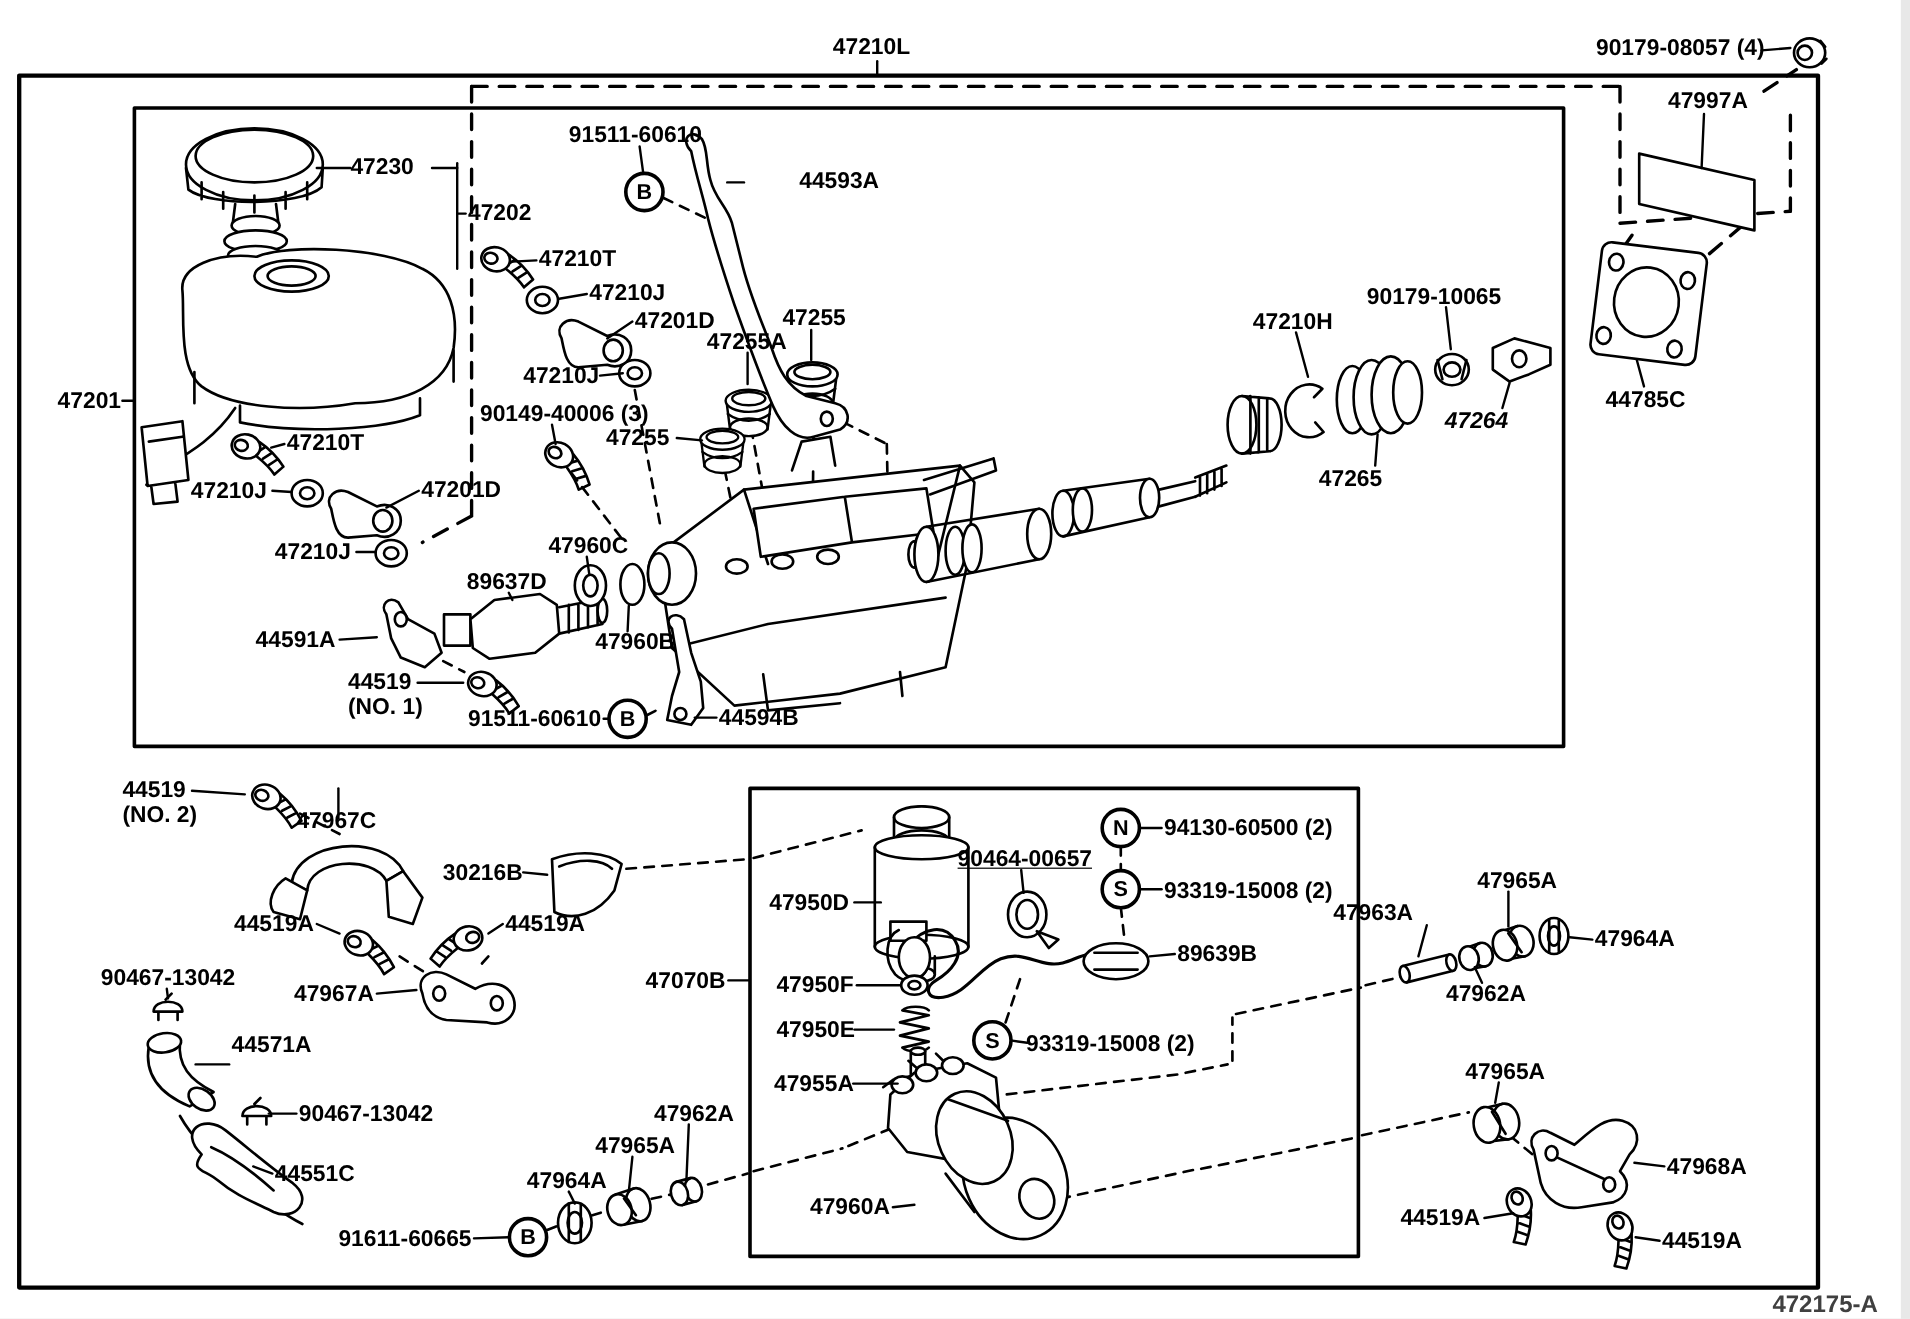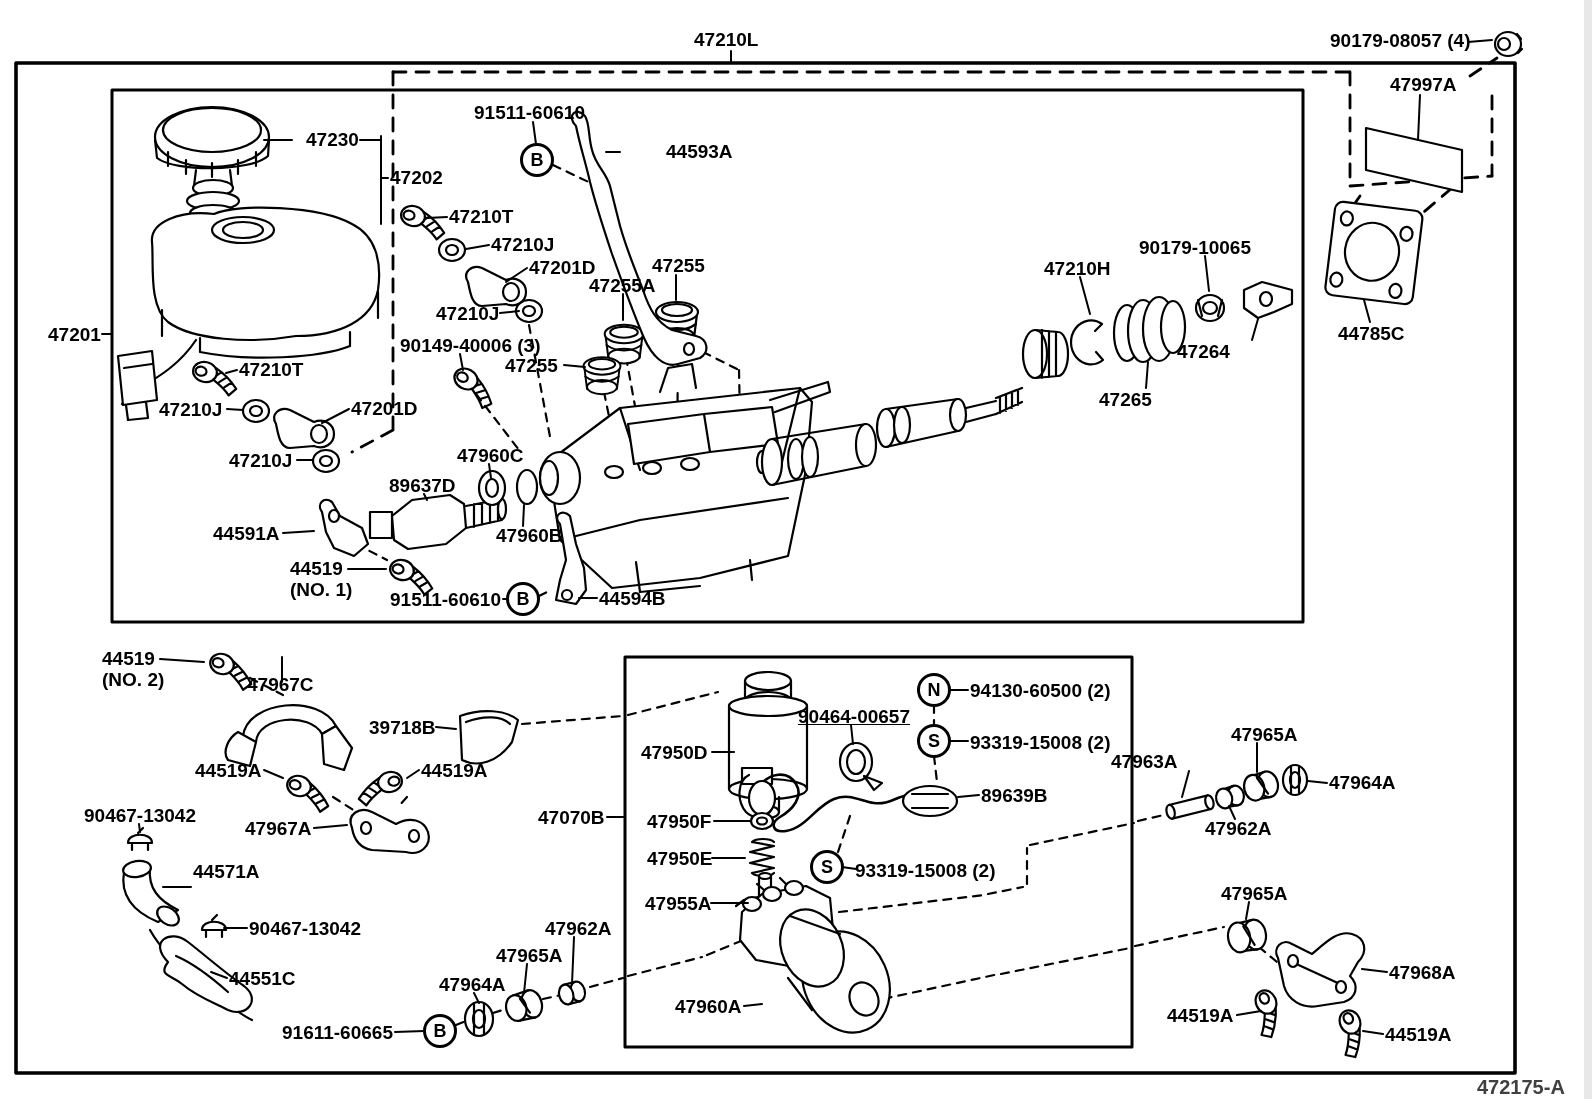--- a/index.html
+++ b/index.html
@@ -392,21 +392,21 @@
         <line x1="1383" y1="1034" x2="1363" y2="1031"></line>
       </g>
 </svg>
 
 <div id="callouts">
       <div class="callout" style="left: 694px; top: 30px;">47210L</div>
       <div class="callout" style="left: 1330px; top: 31px;">90179-08057 (4)</div>
       <div class="callout" style="left: 1390px; top: 75px;">47997A</div>
       <div class="callout" style="left: 1338px; top: 324px;">44785C</div>
       <div class="callout" style="left: 48px; top: 325px;">47201</div>
-      <div class="callout" style="left: 306px; top: 130px; text-align: center;">47230</div>
+      <div class="callout" style="left: 292px; top: 130px; text-align: center;">47230</div>
       <div class="callout" style="left: 390px; top: 168px;">47202</div>
       <div class="callout" style="left: 474px; top: 103px;">91511-60610</div>
       <div class="callout" style="left: 622px; top: 142px; margin-left: 44px;">44593A</div>
       <div class="callout" style="left: 449px; top: 207px;">47210T</div>
       <div class="callout" style="left: 491px; top: 235px;">47210J</div>
       <div class="callout" style="left: 529px; top: 258px;">47201D</div>
       <div class="callout" style="left: 652px; top: 256px;">47255</div>
       <div class="callout" style="left: 589px; top: 276px;">47255A</div>
       <div class="callout" style="left: 436px; top: 304px;">47210J</div>
       <div class="callout" style="left: 400px; top: 336px;">90149-40006 (3)</div>
@@ -418,26 +418,26 @@
       <div class="callout" style="left: 389px; top: 476px;">89637D</div>
       <div class="callout" style="left: 457px; top: 446px;">47960C</div>
       <div class="callout" style="left: 496px; top: 526px;">47960B</div>
       <div class="callout" style="left: 213px; top: 524px;">44591A</div>
       <div class="callout" style="left: 290px; top: 559px;">44519
 (NO. 1)</div>
       <div class="callout" style="left: 390px; top: 590px;">91511-60610</div>
       <div class="callout" style="left: 599px; top: 589px;">44594B</div>
       <div class="callout" style="left: 1044px; top: 259px;">47210H</div>
       <div class="callout" style="left: 1139px; top: 238px;">90179-10065</div>
-      <div class="callout" style="left: 1177px; top: 342px;">47264</div>
+      <div class="callout" style="left: 1204px; top: 342px; font-style: italic;">47264</div>
       <div class="callout" style="left: 1099px; top: 390px;">47265</div>
       <div class="callout" style="left: 102px; top: 649px;">44519
 (NO. 2)</div>
       <div class="callout" style="left: 247px; top: 639px; margin-top: 36px;">47967C</div>
-      <div class="callout" style="left: 369px; top: 718px;">39718B</div>
+      <div class="callout" style="left: 369px; top: 718px;">30216B</div>
       <div class="callout" style="left: 195px; top: 761px;">44519A</div>
       <div class="callout" style="left: 421px; top: 761px;">44519A</div>
       <div class="callout" style="left: 84px; top: 806px;">90467-13042</div>
       <div class="callout" style="left: 245px; top: 819px;">47967A</div>
       <div class="callout" style="left: 193px; top: 862px;">44571A</div>
       <div class="callout" style="left: 249px; top: 919px;">90467-13042</div>
       <div class="callout" style="left: 229px; top: 969px;">44551C</div>
       <div class="callout" style="left: 282px; top: 1023px;">91611-60665</div>
       <div class="callout" style="left: 439px; top: 975px;">47964A</div>
       <div class="callout" style="left: 496px; top: 946px;">47965A</div>

